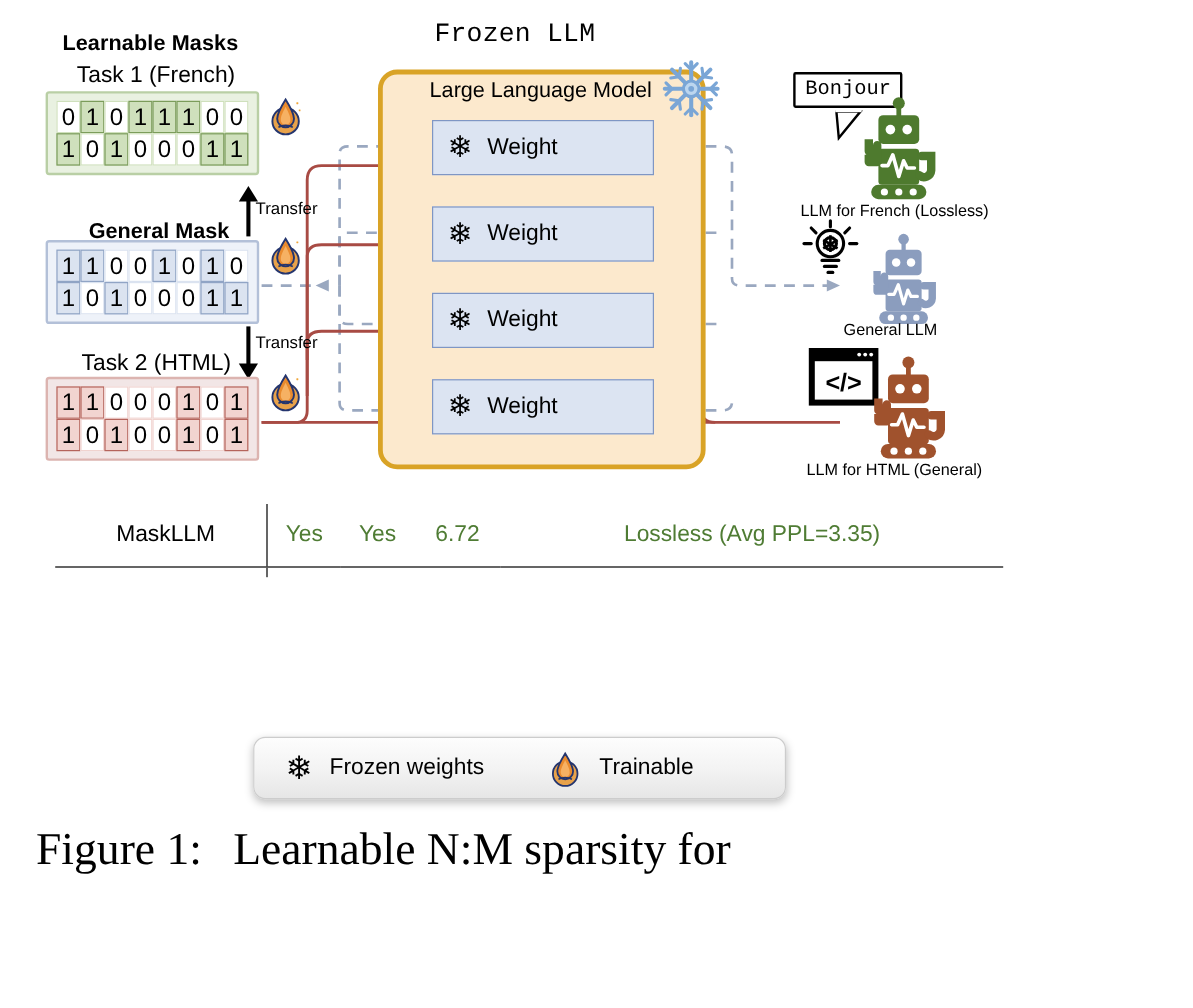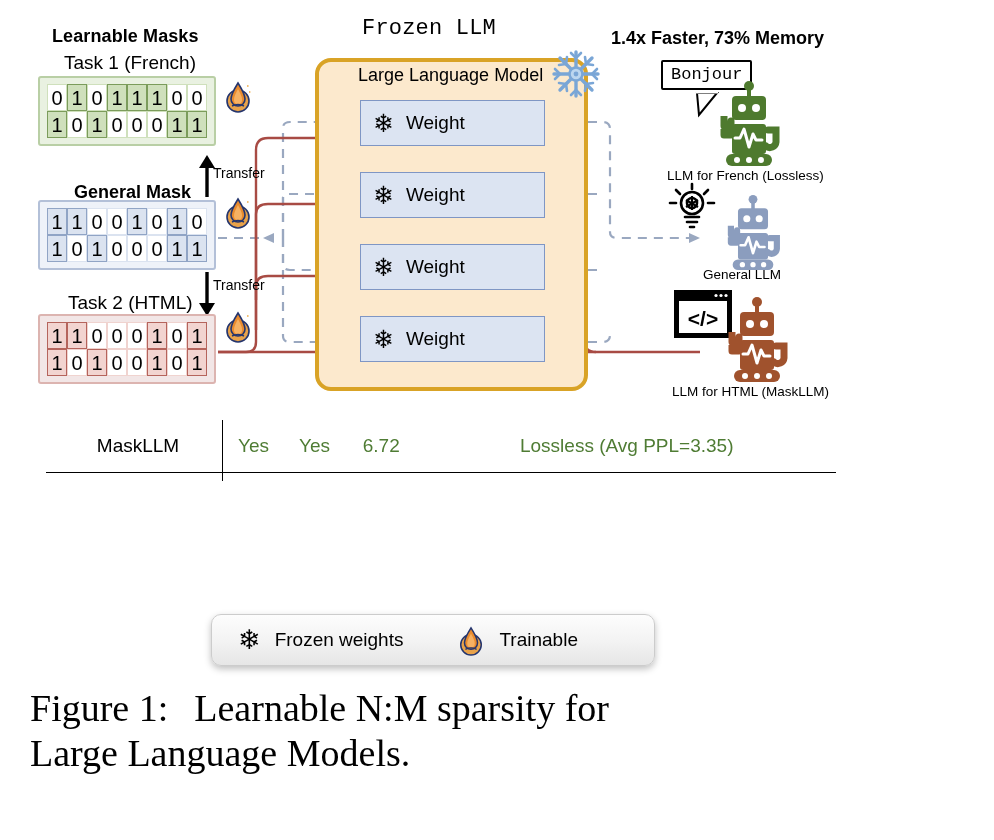--- a/index.html
+++ b/index.html
@@ -296,21 +296,20 @@
   </div>
   <div class="abs weight" style="left:360px;top:244px;">
     <span class="snow-black">❄</span>
     <span class="wtxt">Weight</span>
   </div>
   <div class="abs weight" style="left:360px;top:316px;">
     <span class="snow-black">❄</span>
     <span class="wtxt">Weight</span>
   </div>
 
-  <div class="abs hdr-speed">1.4x Faster, 73% Memory</div>
 
   <div class="abs" style="left:661px;top:60px;">
     <div class="bubble">Bonjour</div>
     <svg class="abs" style="left:34px;top:33px;" width="26" height="26">
       <path d="M2,0 L22,0 L4,22 Z" fill="#fff" stroke="#000" stroke-width="2"></path>
       <line x1="1" y1="-1" x2="23" y2="-1" stroke="#fff" stroke-width="3"></line>
     </svg>
   </div>
 
   <svg class="abs" style="left:710px;top:80px;" width="78" height="86" viewBox="0 0 78 86">
@@ -390,21 +389,21 @@
       <rect x="22" y="44" width="34" height="30" rx="3"></rect>
       <path d="M14 36 l0 10 l7 0 l0 -5 l0 14 l-7 0 l0 -6" fill="none" stroke="#a0522d" stroke-width="7" stroke-linejoin="round"></path>
       <path d="M58 50 l8 0 l0 12 a6 6 0 0 1 -10 4" fill="none" stroke="#a0522d" stroke-width="7" stroke-linecap="round"></path>
       <rect x="16" y="74" width="46" height="12" rx="6"></rect>
       <circle cx="27" cy="80" r="3" fill="#fff"></circle>
       <circle cx="39" cy="80" r="3" fill="#fff"></circle>
       <circle cx="51" cy="80" r="3" fill="#fff"></circle>
     </g>
     <path d="M25 58 l5 0 l4 -9 l5 18 l4 -13 l3 6 l6 0" fill="none" stroke="#fff" stroke-width="3" stroke-linejoin="round" stroke-linecap="round"></path>
   </svg>
-  <div class="abs robot-lbl" style="left:672px;top:384px;">LLM for HTML (MaskLLM)</div>
+  <div class="abs robot-lbl" style="left:672px;top:384px;">LLM for HTML (General)</div>
 
   <div class="abs table-wrap">
     <table class="res">
       <tbody>
       <tr class="row-d">
         <td class="c-method bold">MaskLLM</td>
         <td class="vline green-txt">Yes</td>
         <td class="green-txt">Yes</td>
         <td class="green-txt">6.72</td>
         <td class="green-txt">Lossless (Avg PPL=3.35)</td>
@@ -431,16 +430,15 @@
     </svg>
     <span>Trainable</span>
   </div>
 
   <div class="abs caption">
     <div class="cap-l1">
       <span>Figure 1:</span>
       <span style="width:26px;"></span>
       <span>Learnable N:M sparsity for</span>
     </div>
-    <div>Large Language Models.</div>
   </div>
 
 </div>
 
 </body></html>

